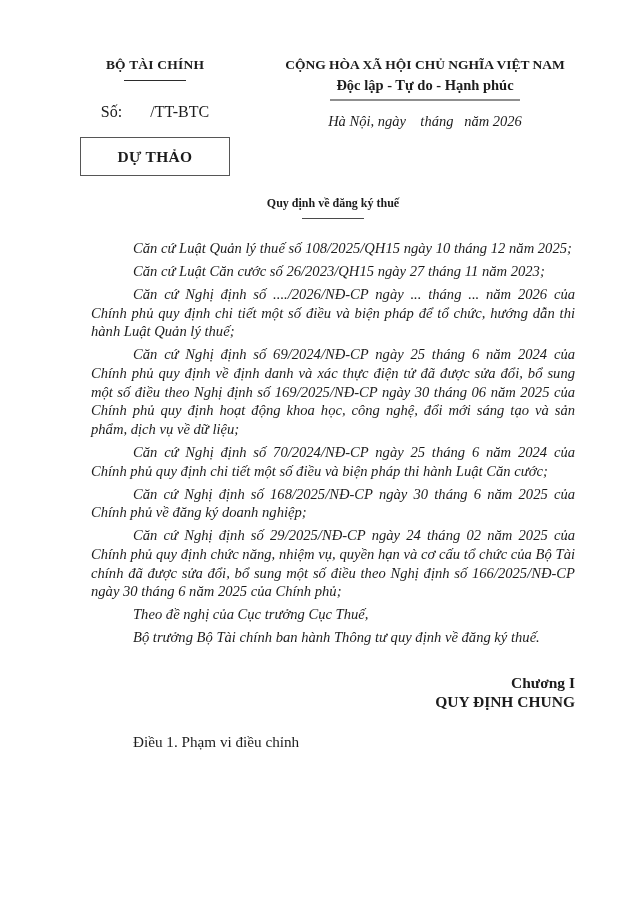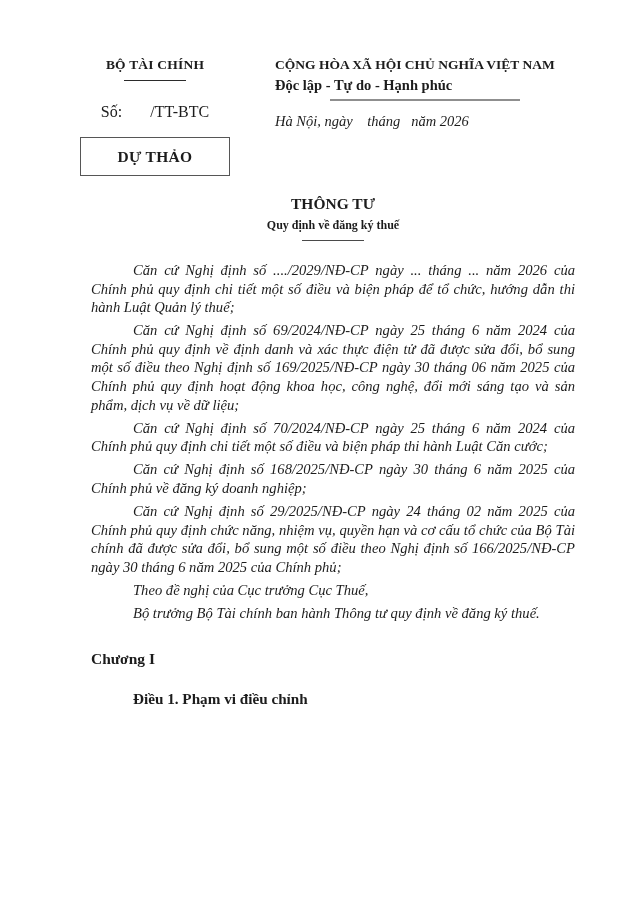--- a/index.html
+++ b/index.html
@@ -11,40 +11,40 @@
   .header { display:flex; justify-content:space-between; padding:56px 65px 0 80px; }
   .header-left { width:150px; text-align:center; flex:0 0 auto; }
   .org-name { font-weight:bold; font-size:13.5px; line-height:17px; letter-spacing:.2px; }
   .org-rule { width:62px; border-top:1.5px solid #2b2b2b; margin:7px auto 0; height:0; }
   .doc-number { font-size:16px; margin-top:22px; white-space:pre; line-height:18px; }
   .draft-box {
     margin-top:16px; border:1.5px solid #565656; height:37px;
     display:flex; align-items:center; justify-content:center;
     font-weight:bold; font-size:15.5px; letter-spacing:.3px;
   }
-  .header-right { width:300px; text-align:left; flex:0 0 auto; }
+  .header-right { width:300px; text-align:center; flex:0 0 auto; }
   .national-title { font-weight:bold; font-size:13.5px; line-height:17px; }
   .motto { font-weight:bold; font-size:14.5px; line-height:18px; margin-top:3px; }
   .motto-rule { width:190px; border-top:2px solid #8f8f8f; margin:5px auto 0; height:0; }
   .place-date { font-style:italic; font-size:14.5px; margin-top:11px; white-space:pre; line-height:18px; }
   .title-block { margin:18px 65px 0 91px; text-align:center; }
   .doc-type { font-weight:bold; font-size:15.5px; line-height:19px; }
   .doc-subject { font-weight:bold; font-size:12px; line-height:19px; margin-top:3px; }
   .title-rule { width:62px; border-top:1.5px solid #4a4a4a; margin:5px auto 0; height:0; }
   .preamble { margin:20px 65px 0 91px; }
   .preamble p {
     margin:0 0 4.5px 0; font-style:italic; font-size:14.6px;
     line-height:18.6px; text-align:justify; text-indent:42px;
   }
   .chapter {
-    margin:26px 65px 17px 91px; text-align:left;
+    margin:26px 65px 17px 91px; text-align:right;
     font-weight:bold; font-size:15.5px; line-height:19px;
   }
   .article-heading {
-    margin:21px 65px 0 91px; font-weight:bold; font-size:15.2px;
+    margin:21px 65px 0 91px; font-weight:normal; font-size:15.2px;
     line-height:19px; text-indent:42px;
   }
 </style>
 </head>
 <body>
 
 <div class="page">
 
   <div class="header">
     <div class="header-left">
@@ -57,34 +57,36 @@
     </div>
     <div class="header-right">
       <div class="national-title">CỘNG HÒA XÃ HỘI CHỦ NGHĨA VIỆT NAM</div>
       <div class="motto">Độc lập - Tự do - Hạnh phúc</div>
       <div class="motto-rule"></div>
       <div class="place-date">Hà Nội, ngày    tháng   năm 2026</div>
     </div>
   </div>
 
   <div class="title-block">
-    <div class="doc-type">THÔNG TƯ</div>
     <div class="doc-subject">Quy định về đăng ký thuế</div>
     <div class="title-rule"></div>
   </div>
 
   <div class="preamble">
-    <p>Căn cứ Nghị định số ..../2029/NĐ-CP ngày ... tháng ... năm 2026 của Chính phủ quy định chi tiết một số điều và biện pháp để tổ chức, hướng dẫn thi hành Luật Quản lý thuế;</p>
+    <p>Căn cứ Luật Quản lý thuế số 108/2025/QH15 ngày 10 tháng 12 năm 2025;</p>
+    <p>Căn cứ Luật Căn cước số 26/2023/QH15 ngày 27 tháng 11 năm 2023;</p>
+    <p>Căn cứ Nghị định số ..../2026/NĐ-CP ngày ... tháng ... năm 2026 của Chính phủ quy định chi tiết một số điều và biện pháp để tổ chức, hướng dẫn thi hành Luật Quản lý thuế;</p>
     <p>Căn cứ Nghị định số 69/2024/NĐ-CP ngày 25 tháng 6 năm 2024 của Chính phủ quy định về định danh và xác thực điện tử đã được sửa đổi, bổ sung một số điều theo Nghị định số 169/2025/NĐ-CP ngày 30 tháng 06 năm 2025 của Chính phủ quy định hoạt động khoa học, công nghệ, đổi mới sáng tạo và sản phẩm, dịch vụ về dữ liệu;</p>
     <p>Căn cứ Nghị định số 70/2024/NĐ-CP ngày 25 tháng 6 năm 2024 của Chính phủ quy định chi tiết một số điều và biện pháp thi hành Luật Căn cước;</p>
     <p>Căn cứ Nghị định số 168/2025/NĐ-CP ngày 30 tháng 6 năm 2025 của Chính phủ về đăng ký doanh nghiệp;</p>
     <p>Căn cứ Nghị định số 29/2025/NĐ-CP ngày 24 tháng 02 năm 2025 của Chính phủ quy định chức năng, nhiệm vụ, quyền hạn và cơ cấu tổ chức của Bộ Tài chính đã được sửa đổi, bổ sung một số điều theo Nghị định số 166/2025/NĐ-CP ngày 30 tháng 6 năm 2025 của Chính phủ;</p>
     <p>Theo đề nghị của Cục trưởng Cục Thuế,</p>
     <p>Bộ trưởng Bộ Tài chính ban hành Thông tư quy định về đăng ký thuế.</p>
   </div>
 
   <div class="chapter">
     <div>Chương I</div>
+    <div>QUY ĐỊNH CHUNG</div>
   </div>
 
   <div class="article-heading">Điều 1. Phạm vi điều chỉnh</div>
 
 </div>
 
 </body></html>

